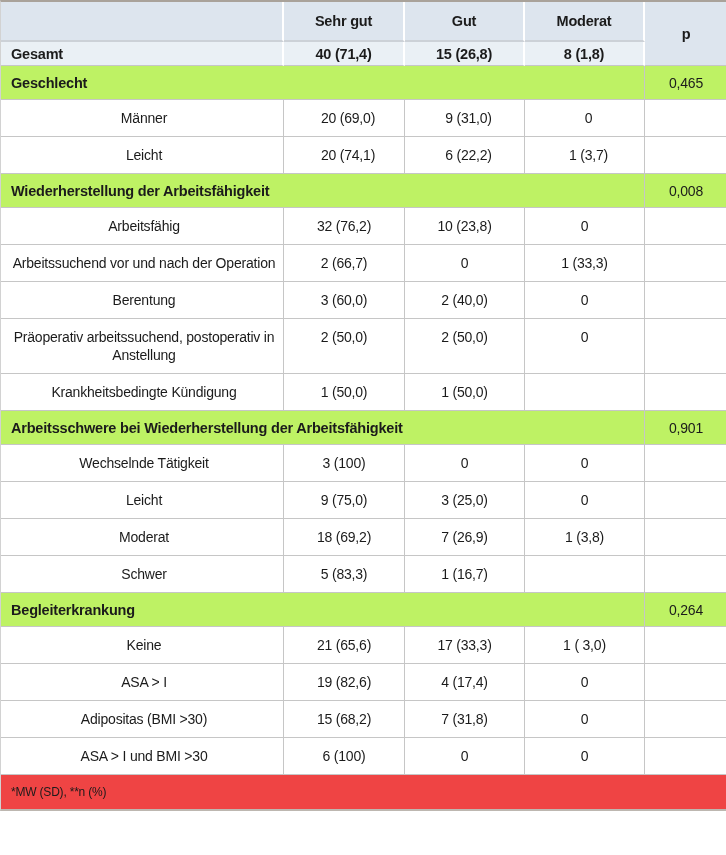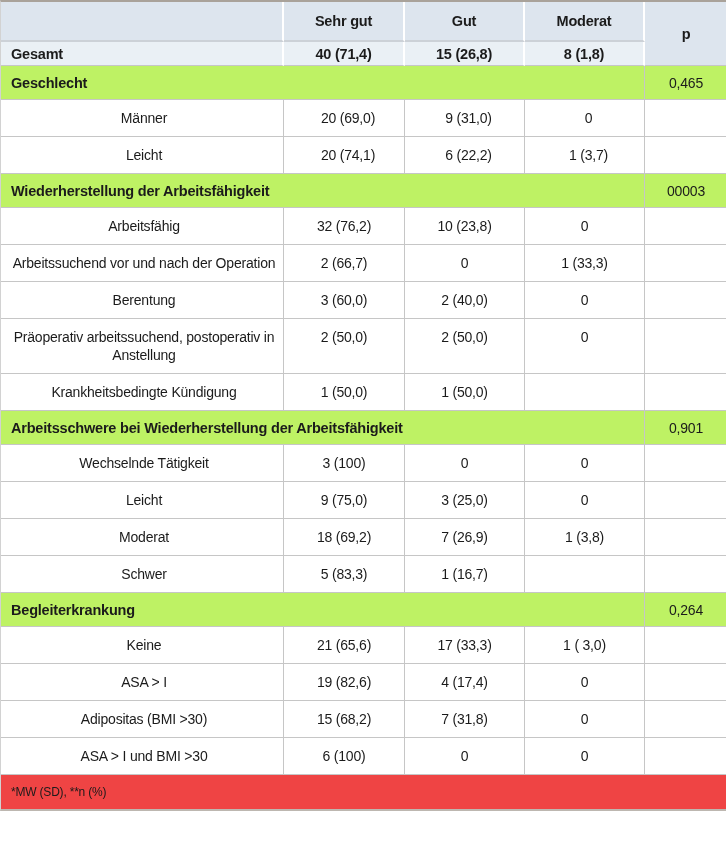--- a/index.html
+++ b/index.html
@@ -126,21 +126,21 @@
         </tr>
         <tr class="data left">
           <td class="row-label">Leicht</td>
           <td class="value-cell">20 (74,1)</td>
           <td class="value-cell">6 (22,2)</td>
           <td class="value-cell">1 (3,7)</td>
           <td class="p-empty"></td>
         </tr>
         <tr class="section">
           <td class="section-label" colspan="4">Wiederherstellung der Arbeitsfähigkeit</td>
-          <td class="p-value">00003</td>
+          <td class="p-value">0,008</td>
         </tr>
         <tr class="data">
           <td class="row-label">Arbeitsfähig</td>
           <td class="value-cell">32 (76,2)</td>
           <td class="value-cell">10 (23,8)</td>
           <td class="value-cell">0</td>
           <td class="p-empty"></td>
         </tr>
         <tr class="data">
           <td class="row-label">Arbeitssuchend vor und nach der Operation</td>

